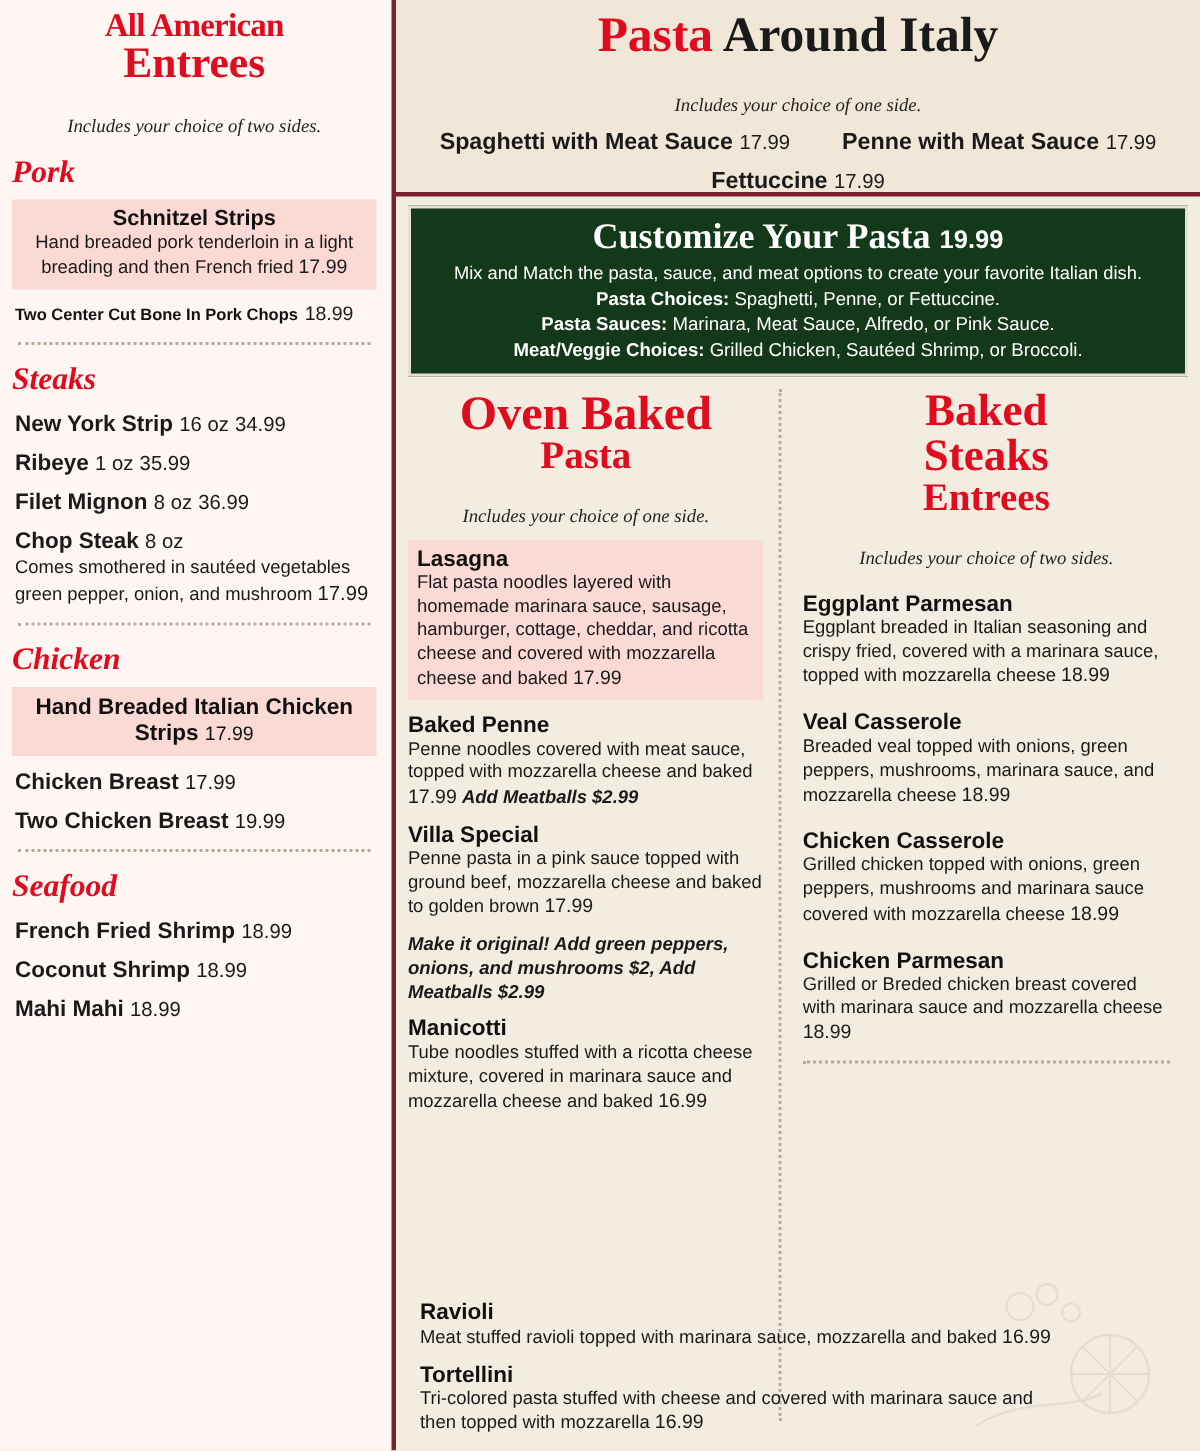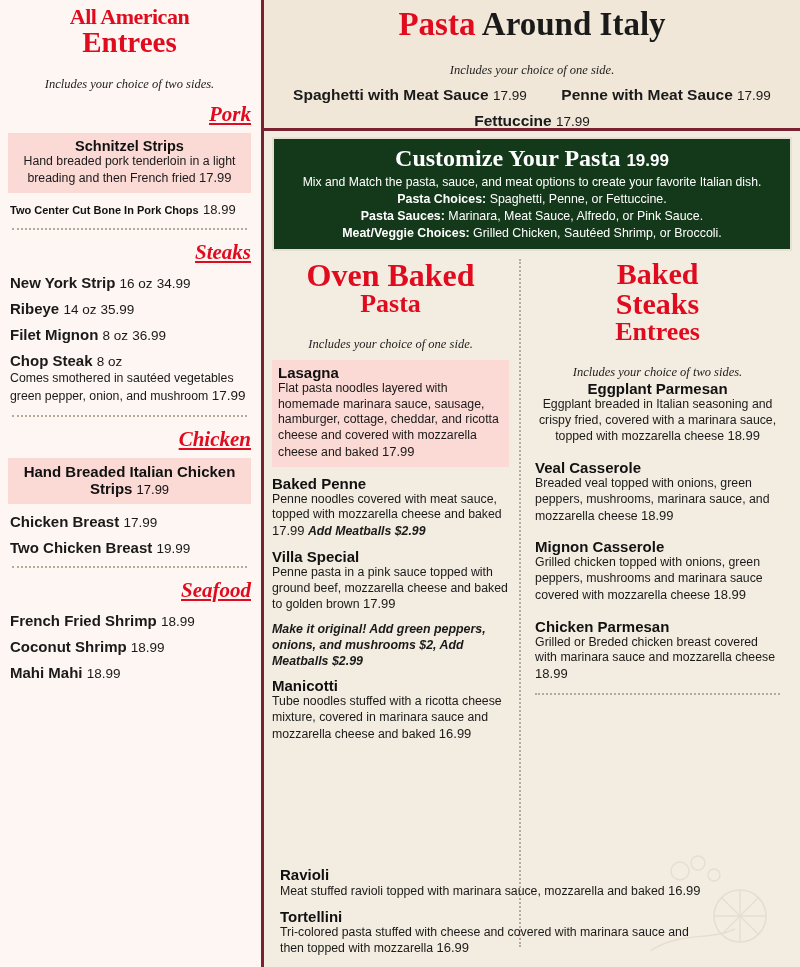--- a/index.html
+++ b/index.html
@@ -40,23 +40,22 @@
     text-align:center;
     color:#222;
     margin-top:20px;
   }
   .cat-head {
     color:#e00b1e;
     font-family:"Liberation Serif", serif;
     font-style: italic;
     font-weight:bold;
     font-size: 21px;
-    text-align:right;
+    text-align:left;
     margin: 10px 0 6px 0;
-    text-decoration: underline;
   }
   .dots {
     border-bottom: 2px dotted #b9a99a;
     margin: 10px 4px 6px 4px;
     height:0;
   }
   .hl {
     background:#fbd9d4;
     padding: 5px 8px 7px 8px;
     text-align:center;
@@ -185,21 +184,21 @@
     <div class="dots"></div>
 
     <div class="cat-head">Steaks</div>
     <div class="left-list-row">
       <span>New York Strip</span>
       <span class="oz">16 oz</span>
       <span class="price">34.99</span>
     </div>
     <div class="left-list-row">
       <span>Ribeye</span>
-      <span class="oz">14 oz</span>
+      <span class="oz">1 oz</span>
       <span class="price">35.99</span>
     </div>
     <div class="left-list-row">
       <span>Filet Mignon</span>
       <span class="oz">8 oz</span>
       <span class="price">36.99</span>
     </div>
     <div class="left-list-row">
       <span>Chop Steak</span>
       <span class="oz">8 oz</span>
@@ -328,38 +327,38 @@
           </div>
         </div>
       </div>
 
       <div class="bi">
         <h2 class="l1">Baked</h2>
         <h2 class="l1">Steaks</h2>
         <h2 class="l1" style="font-size:26px;">Entrees</h2>
         <div class="sub-ital">Includes your choice of two sides.</div>
 
-        <div class="block" style="margin-top:0;text-align:center;">
+        <div class="block" style="margin-top:14px;">
           <div class="item-name">Eggplant Parmesan</div>
           <div class="desc">
             <span>Eggplant breaded in Italian seasoning and crispy fried, covered with a marinara sauce, topped with mozzarella cheese</span>
             <span class="price">18.99</span>
           </div>
         </div>
 
         <div class="block" style="margin-top:14px;">
           <div class="item-name">Veal Casserole</div>
           <div class="desc">
             <span>Breaded veal topped with onions, green peppers, mushrooms, marinara sauce, and mozzarella cheese</span>
             <span class="price">18.99</span>
           </div>
         </div>
 
         <div class="block" style="margin-top:14px;">
-          <div class="item-name">Mignon Casserole</div>
+          <div class="item-name">Chicken Casserole</div>
           <div class="desc">
             <span>Grilled chicken topped with onions, green peppers, mushrooms and marinara sauce covered with mozzarella cheese</span>
             <span class="price">18.99</span>
           </div>
         </div>
 
         <div class="block" style="margin-top:14px;">
           <div class="item-name">Chicken Parmesan</div>
           <div class="desc">
             <span>Grilled or Breded chicken breast covered  with marinara sauce and mozzarella cheese</span>

